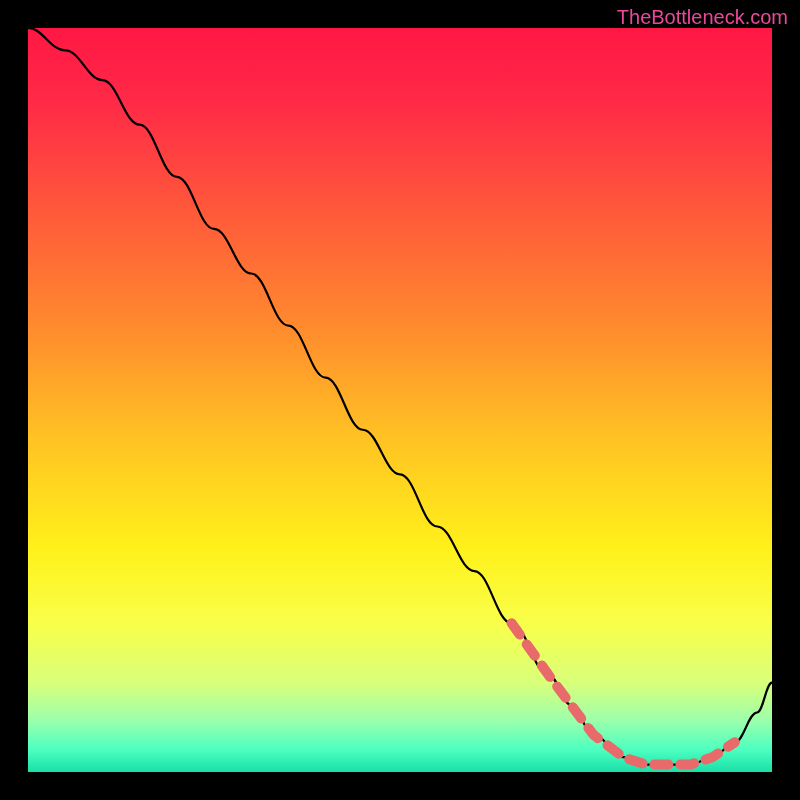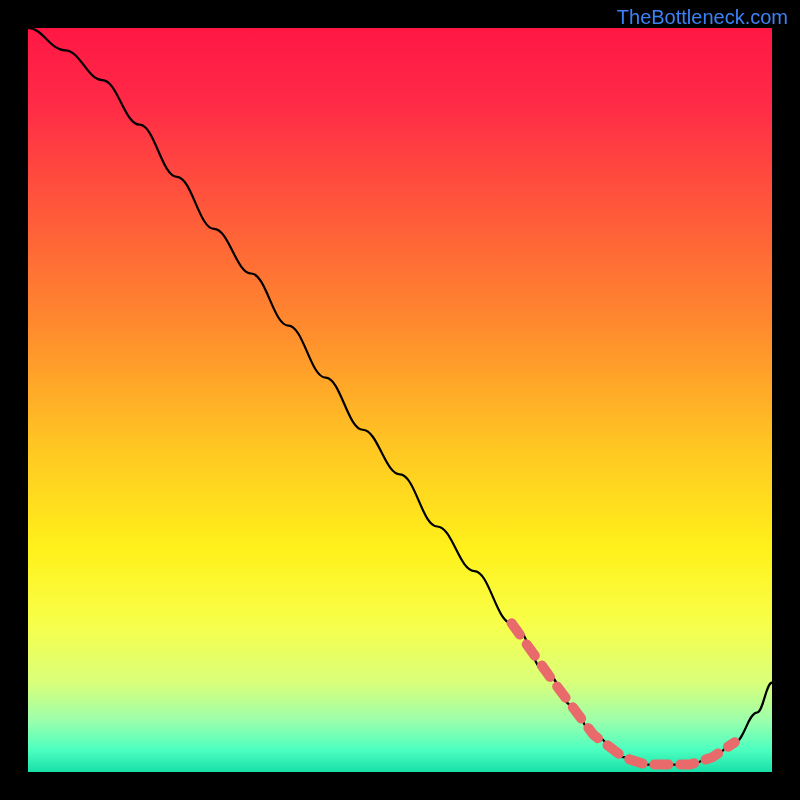--- a/index.html
+++ b/index.html
@@ -8,21 +8,21 @@
     height: 800px;
     background: #000;
     position: relative;
     font-family: Arial, sans-serif;
     overflow: hidden;
   }
   .watermark {
     position: absolute;
     top: 6px;
     right: 12px;
-    color: #3b82f6;
+    color: #ec4899;
     font-size: 20px;
     font-weight: 500;
     z-index: 10;
   }
   .plot-area {
     position: absolute;
     top: 28px;
     left: 28px;
     width: 744px;
     height: 744px;

